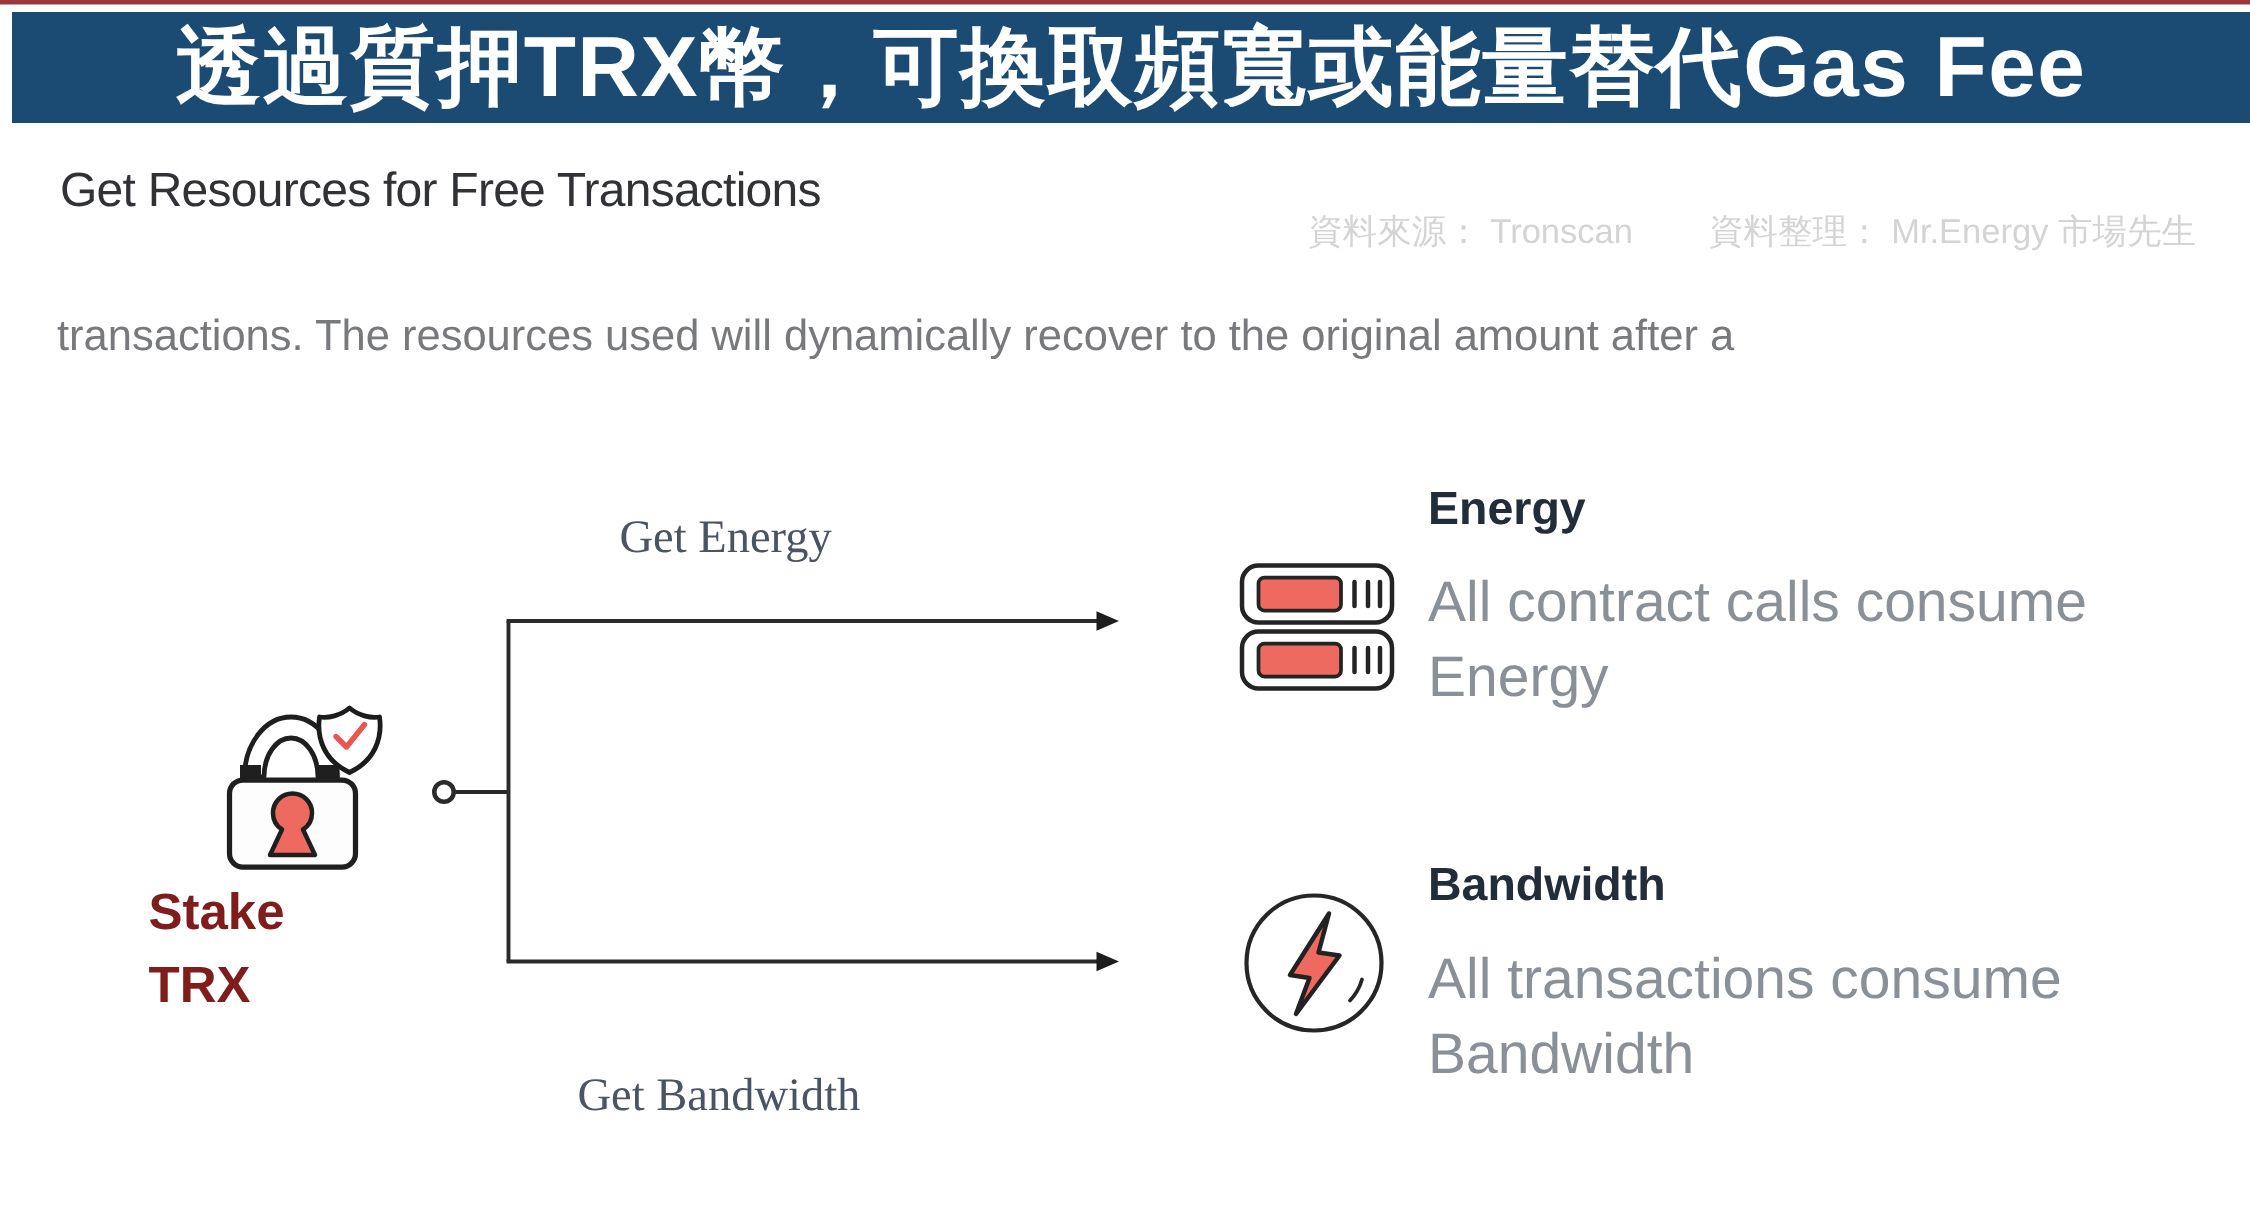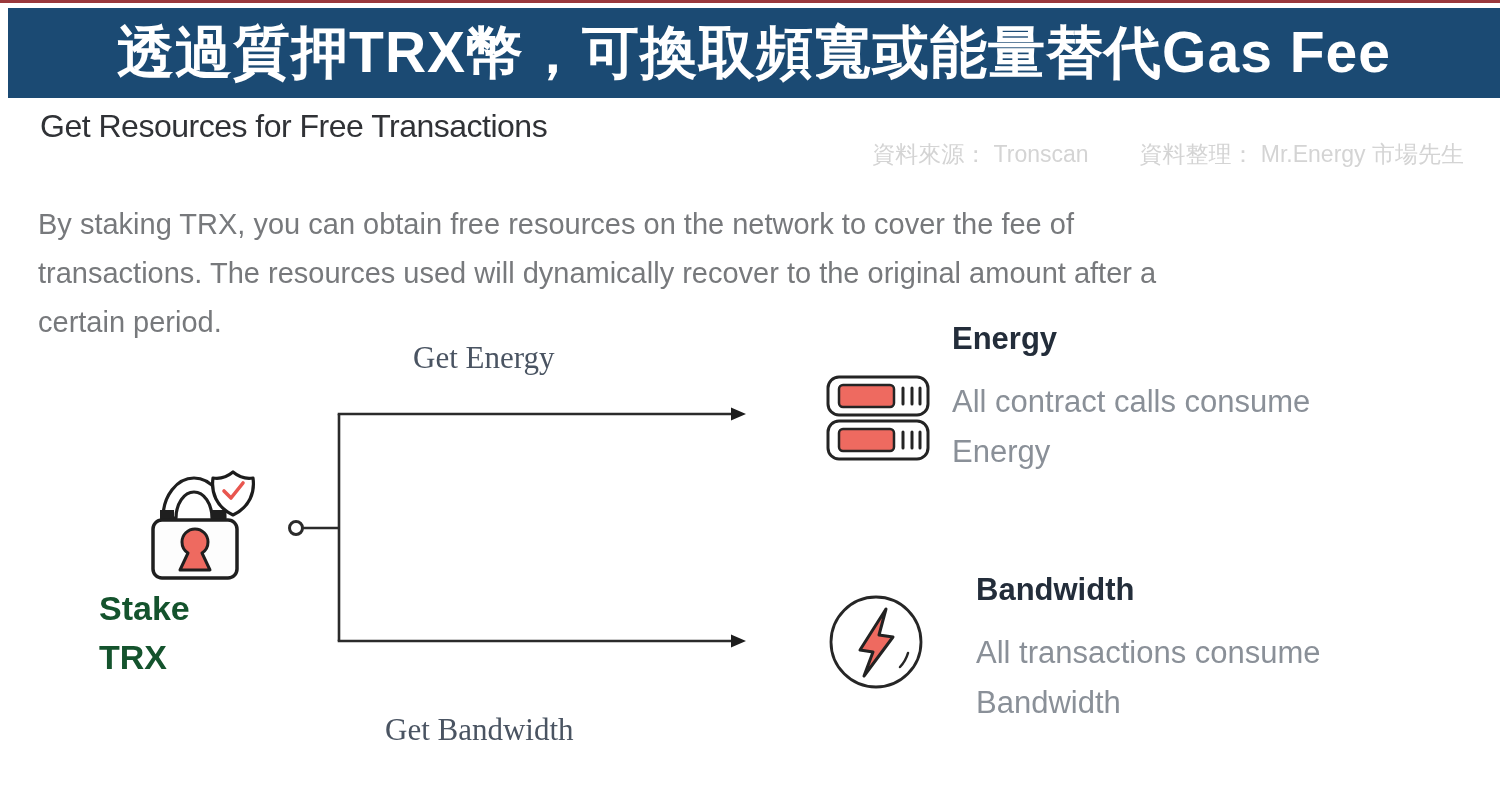--- a/index.html
+++ b/index.html
@@ -5,21 +5,21 @@
   html,body{margin:0;padding:0;}
   body{
     width:1500px;height:804px;position:relative;overflow:hidden;
     background:#ffffff;
     font-family:"Liberation Sans","DejaVu Sans",sans-serif;
   }
   .top-line{
     position:absolute;top:0;left:0;width:1500px;height:3px;background:#9a383c;
   }
   .banner{
-    position:absolute;top:8px;left:8px;width:1492px;height:90px;
+    position:absolute;top:8px;left:8px;width:1492px;height:74px;
     background:#1b4a73;display:flex;align-items:center;justify-content:center;
   }
   .banner-title{
     color:#ffffff;font-size:57px;font-weight:bold;letter-spacing:1px;
     white-space:nowrap;margin:0;
   }
   .page-title{
     position:absolute;left:40px;top:108px;margin:0;
     font-size:32px;font-weight:normal;color:#303236;letter-spacing:-0.5px;
   }
@@ -34,32 +34,32 @@
   }
   .connectors{position:absolute;left:0;top:0;pointer-events:none;}
   .branch-label{
     position:absolute;font-size:31px;color:#4a5462;white-space:nowrap;font-family:Liberation Serif, serif;
   }
   .label-get-energy{left:413px;top:340px;}
   .label-get-bandwidth{left:385px;top:712px;}
   .stake-icon{position:absolute;left:140px;top:458px;}
   .stake-text{
     position:absolute;left:99px;top:584px;
-    font-size:34px;font-weight:bold;color:#14532d;line-height:49px;
+    font-size:34px;font-weight:bold;color:#7f1d1d;line-height:49px;
   }
   .res-icon-energy{position:absolute;left:824px;top:373px;}
   .res-icon-bandwidth{position:absolute;left:827px;top:593px;}
   .res-block{position:absolute;left:952px;width:440px;}
   .res-block-energy{top:321px;}
-  .res-block-bandwidth{top:572px;margin-left:24px;}
+  .res-block-bandwidth{top:572px;}
   .res-title{
     font-size:31px;font-weight:bold;color:#232d3a;margin:0 0 20px 0;
   }
   .res-desc{
-    font-size:31px;color:#8a9098;line-height:50px;
+    font-size:38px;color:#8a9098;line-height:50px;
   }
 </style>
 </head>
 <body>
 
 <div class="top-line"></div>
 
 <header class="banner">
   <h1 class="banner-title">透過質押TRX幣，可換取頻寬或能量替代Gas Fee</h1>
 </header>
@@ -68,23 +68,21 @@
 
 <div class="attribution">
   <span>資料來源：</span>
   <span>Tronscan</span>
   <span class="sep"></span>
   <span>資料整理：</span>
   <span>Mr.Energy 市場先生</span>
 </div>
 
 <div class="desc">
-  <div>By staking TRX, you can obtain free resources on the network to cover the fee of</div>
   <div>transactions. The resources used will dynamically recover to the original amount after a</div>
-  <div>certain period.</div>
 </div>
 
 <svg class="connectors" width="1500" height="804" viewBox="0 0 1500 804">
   <g stroke="#2b2b2b" stroke-width="2.6" fill="none">
     <circle cx="296" cy="528" r="6.5" fill="#ffffff" stroke-width="3"></circle>
     <line x1="303" y1="528" x2="339" y2="528"></line>
     <line x1="339" y1="414" x2="339" y2="641"></line>
     <line x1="337.7" y1="414" x2="733" y2="414"></line>
     <line x1="337.7" y1="641" x2="733" y2="641"></line>
   </g>

